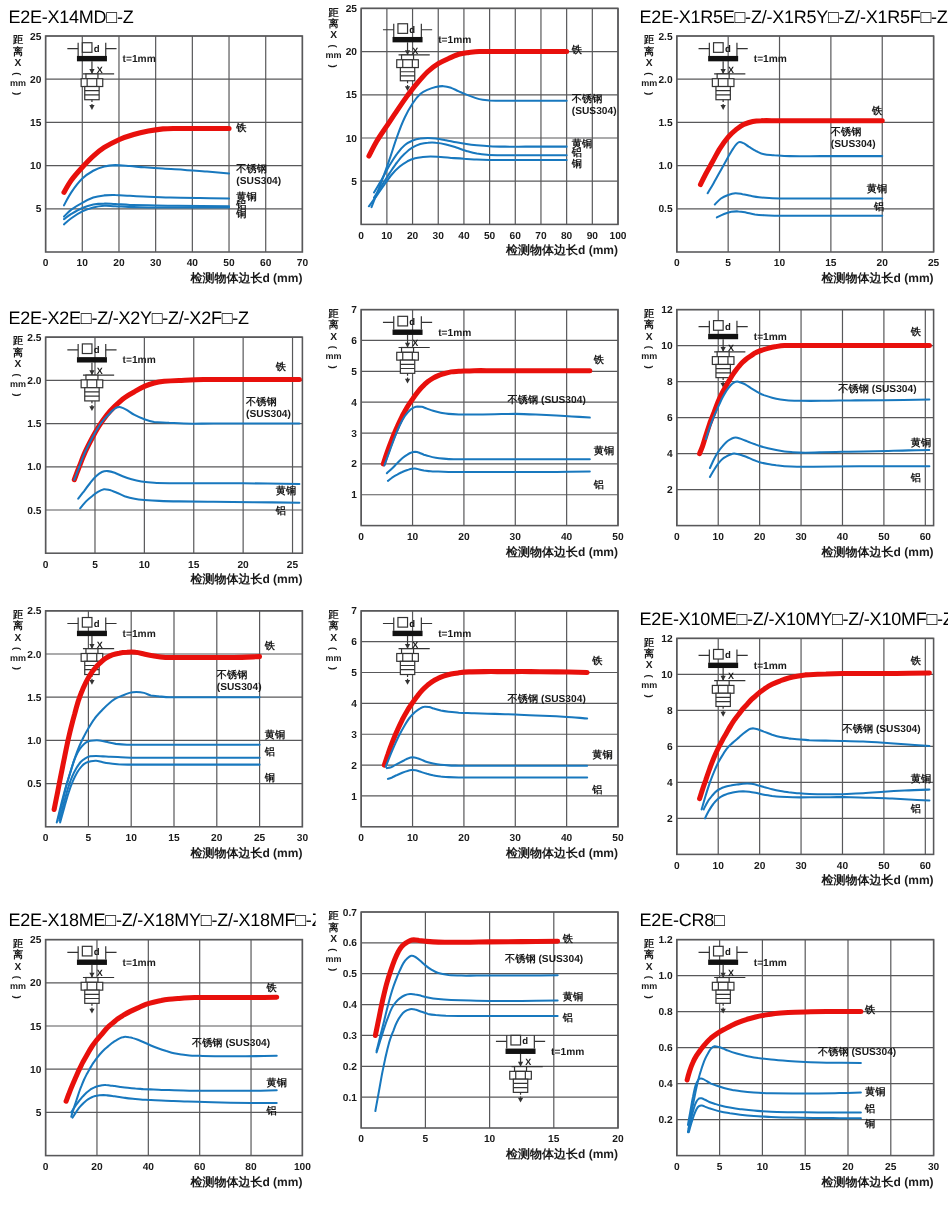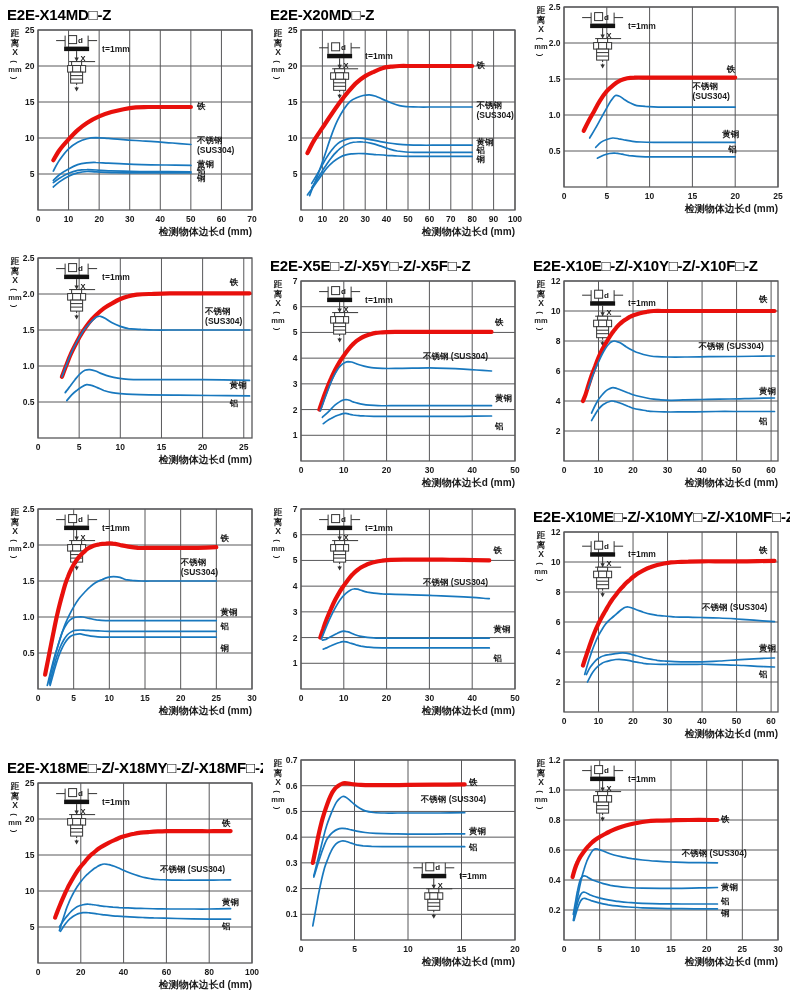--- a/index.html
+++ b/index.html
@@ -1,19 +1,19 @@
 <!DOCTYPE html>
 <html><head>
 <meta charset="utf-8">
 <style>
   html,body{margin:0;padding:0;background:#ffffff;}
   body{width:790px;font-family:"Liberation Sans","DejaVu Sans",sans-serif;color:#111;}
   .grid{display:grid;grid-template-columns:263px 263px 264px;grid-auto-rows:251px;}
   .cell{position:relative;overflow:hidden;padding:0;}
-  .chart-title{margin:6px 0 0 7px;font-size:15px;font-weight:bold;color:#000;
+  .chart-title{margin:6px 0 0 7px;font-size:15px;font-weight:normal;color:#000;
                letter-spacing:-0.2px;white-space:nowrap;}
   .chart-svg{display:block;margin-top:1px;}
 </style>
 </head>
 <body>
 
 <div class="grid">
   <div class="cell">
     <h3 class="chart-title">E2E-X14MD□-Z</h3>
     <svg class="chart-svg" width="263" height="225" viewBox="0 0 263 225">
@@ -93,21 +93,20 @@
           <text x="196.9714285714286" y="85.32" font-size="8.5" font-weight="600" text-anchor="start" fill="#1a1a1a" font-family="&quot;Liberation Sans&quot;,&quot;DejaVu Sans&quot;,sans-serif">铁</text>
           <text x="196.9714285714286" y="119.16000000000001" font-size="8.5" font-weight="600" text-anchor="start" fill="#1a1a1a" font-family="&quot;Liberation Sans&quot;,&quot;DejaVu Sans&quot;,sans-serif">不锈钢</text>
           <text x="196.9714285714286" y="129.16000000000003" font-size="8.5" font-weight="600" text-anchor="start" fill="#1a1a1a" font-family="&quot;Liberation Sans&quot;,&quot;DejaVu Sans&quot;,sans-serif">(SUS304)</text>
           <text x="196.9714285714286" y="142.92000000000002" font-size="8.5" font-weight="600" text-anchor="start" fill="#1a1a1a" font-family="&quot;Liberation Sans&quot;,&quot;DejaVu Sans&quot;,sans-serif">黄铜</text>
           <text x="196.9714285714286" y="149.4" font-size="8.5" font-weight="600" text-anchor="start" fill="#1a1a1a" font-family="&quot;Liberation Sans&quot;,&quot;DejaVu Sans&quot;,sans-serif">铝</text>
           <text x="196.9714285714286" y="156.6" font-size="8.5" font-weight="600" text-anchor="start" fill="#1a1a1a" font-family="&quot;Liberation Sans&quot;,&quot;DejaVu Sans&quot;,sans-serif">铜</text>
         </g>
       </svg>
   </div>
   <div class="cell">
-    <h3 class="chart-title">E2E-X20MD□-Z</h3>
     <svg class="chart-svg" width="263" height="225" viewBox="0 0 263 225">
         <g>
           <line x1="38" y1="6" x2="38" y2="186" stroke="#58585a" stroke-width="1"></line>
           <line x1="59.400000000000006" y1="6" x2="59.400000000000006" y2="186" stroke="#58585a" stroke-width="1"></line>
           <line x1="80.80000000000001" y1="6" x2="80.80000000000001" y2="186" stroke="#58585a" stroke-width="1"></line>
           <line x1="102.2" y1="6" x2="102.2" y2="186" stroke="#58585a" stroke-width="1"></line>
           <line x1="123.60000000000001" y1="6" x2="123.60000000000001" y2="186" stroke="#58585a" stroke-width="1"></line>
           <line x1="145" y1="6" x2="145" y2="186" stroke="#58585a" stroke-width="1"></line>
           <line x1="166.4" y1="6" x2="166.4" y2="186" stroke="#58585a" stroke-width="1"></line>
           <line x1="187.79999999999998" y1="6" x2="187.79999999999998" y2="186" stroke="#58585a" stroke-width="1"></line>
@@ -184,20 +183,21 @@
           <text x="213.48" y="43.56" font-size="8.5" font-weight="600" text-anchor="start" fill="#1a1a1a" font-family="&quot;Liberation Sans&quot;,&quot;DejaVu Sans&quot;,sans-serif">铁</text>
           <text x="213.48" y="83.88000000000001" font-size="8.5" font-weight="600" text-anchor="start" fill="#1a1a1a" font-family="&quot;Liberation Sans&quot;,&quot;DejaVu Sans&quot;,sans-serif">不锈钢</text>
           <text x="213.48" y="93.88000000000001" font-size="8.5" font-weight="600" text-anchor="start" fill="#1a1a1a" font-family="&quot;Liberation Sans&quot;,&quot;DejaVu Sans&quot;,sans-serif">(SUS304)</text>
           <text x="213.48" y="121.32" font-size="8.5" font-weight="600" text-anchor="start" fill="#1a1a1a" font-family="&quot;Liberation Sans&quot;,&quot;DejaVu Sans&quot;,sans-serif">黄铜</text>
           <text x="213.48" y="129.24" font-size="8.5" font-weight="600" text-anchor="start" fill="#1a1a1a" font-family="&quot;Liberation Sans&quot;,&quot;DejaVu Sans&quot;,sans-serif">铝</text>
           <text x="213.48" y="137.88" font-size="8.5" font-weight="600" text-anchor="start" fill="#1a1a1a" font-family="&quot;Liberation Sans&quot;,&quot;DejaVu Sans&quot;,sans-serif">铜</text>
         </g>
       </svg>
   </div>
   <div class="cell">
+    <h3 class="chart-title">E2E-X1R5E□-Z/-X1R5Y□-Z/-X1R5F□-Z</h3>
     <svg class="chart-svg" width="263" height="225" viewBox="0 0 263 225">
         <g>
           <line x1="38" y1="6" x2="38" y2="186" stroke="#58585a" stroke-width="1"></line>
           <line x1="80.80000000000001" y1="6" x2="80.80000000000001" y2="186" stroke="#58585a" stroke-width="1"></line>
           <line x1="123.60000000000001" y1="6" x2="123.60000000000001" y2="186" stroke="#58585a" stroke-width="1"></line>
           <line x1="166.4" y1="6" x2="166.4" y2="186" stroke="#58585a" stroke-width="1"></line>
           <line x1="209.20000000000002" y1="6" x2="209.20000000000002" y2="186" stroke="#58585a" stroke-width="1"></line>
           <line x1="252" y1="6" x2="252" y2="186" stroke="#58585a" stroke-width="1"></line>
           <line x1="38" y1="150" x2="252" y2="150" stroke="#58585a" stroke-width="1"></line>
           <line x1="38" y1="114" x2="252" y2="114" stroke="#58585a" stroke-width="1"></line>
@@ -262,20 +262,21 @@
         <g>
           <text x="200.64000000000001" y="70.92000000000002" font-size="8.5" font-weight="600" text-anchor="start" fill="#1a1a1a" font-family="&quot;Liberation Sans&quot;,&quot;DejaVu Sans&quot;,sans-serif">铁</text>
           <text x="166.4" y="88.20000000000002" font-size="8.5" font-weight="600" text-anchor="start" fill="#1a1a1a" font-family="&quot;Liberation Sans&quot;,&quot;DejaVu Sans&quot;,sans-serif">不锈钢</text>
           <text x="166.4" y="98.20000000000002" font-size="8.5" font-weight="600" text-anchor="start" fill="#1a1a1a" font-family="&quot;Liberation Sans&quot;,&quot;DejaVu Sans&quot;,sans-serif">(SUS304)</text>
           <text x="196.35999999999999" y="135.72" font-size="8.5" font-weight="600" text-anchor="start" fill="#1a1a1a" font-family="&quot;Liberation Sans&quot;,&quot;DejaVu Sans&quot;,sans-serif">黄铜</text>
           <text x="202.352" y="150.84" font-size="8.5" font-weight="600" text-anchor="start" fill="#1a1a1a" font-family="&quot;Liberation Sans&quot;,&quot;DejaVu Sans&quot;,sans-serif">铝</text>
         </g>
       </svg>
   </div>
   <div class="cell">
+    <h3 class="chart-title">E2E-X2E□-Z/-X2Y□-Z/-X2F□-Z</h3>
     <svg class="chart-svg" width="263" height="225" viewBox="0 0 263 225">
         <g>
           <line x1="38" y1="6" x2="38" y2="186" stroke="#58585a" stroke-width="1"></line>
           <line x1="79.15384615384616" y1="6" x2="79.15384615384616" y2="186" stroke="#58585a" stroke-width="1"></line>
           <line x1="120.3076923076923" y1="6" x2="120.3076923076923" y2="186" stroke="#58585a" stroke-width="1"></line>
           <line x1="161.46153846153845" y1="6" x2="161.46153846153845" y2="186" stroke="#58585a" stroke-width="1"></line>
           <line x1="202.6153846153846" y1="6" x2="202.6153846153846" y2="186" stroke="#58585a" stroke-width="1"></line>
           <line x1="243.76923076923077" y1="6" x2="243.76923076923077" y2="186" stroke="#58585a" stroke-width="1"></line>
           <line x1="38" y1="150" x2="252" y2="150" stroke="#58585a" stroke-width="1"></line>
           <line x1="38" y1="114" x2="252" y2="114" stroke="#58585a" stroke-width="1"></line>
@@ -340,21 +341,20 @@
         <g>
           <text x="229.77692307692308" y="33.47999999999999" font-size="8.5" font-weight="600" text-anchor="start" fill="#1a1a1a" font-family="&quot;Liberation Sans&quot;,&quot;DejaVu Sans&quot;,sans-serif">铁</text>
           <text x="205.08461538461538" y="62.28" font-size="8.5" font-weight="600" text-anchor="start" fill="#1a1a1a" font-family="&quot;Liberation Sans&quot;,&quot;DejaVu Sans&quot;,sans-serif">不锈钢</text>
           <text x="205.08461538461538" y="72.28" font-size="8.5" font-weight="600" text-anchor="start" fill="#1a1a1a" font-family="&quot;Liberation Sans&quot;,&quot;DejaVu Sans&quot;,sans-serif">(SUS304)</text>
           <text x="229.77692307692308" y="136.44" font-size="8.5" font-weight="600" text-anchor="start" fill="#1a1a1a" font-family="&quot;Liberation Sans&quot;,&quot;DejaVu Sans&quot;,sans-serif">黄铜</text>
           <text x="229.77692307692308" y="153.72" font-size="8.5" font-weight="600" text-anchor="start" fill="#1a1a1a" font-family="&quot;Liberation Sans&quot;,&quot;DejaVu Sans&quot;,sans-serif">铝</text>
         </g>
       </svg>
   </div>
   <div class="cell">
-    <h3 class="chart-title">E2E-X5E□-Z/-X5Y□-Z/-X5F□-Z</h3>
     <svg class="chart-svg" width="263" height="225" viewBox="0 0 263 225">
         <g>
           <line x1="38" y1="6" x2="38" y2="186" stroke="#58585a" stroke-width="1"></line>
           <line x1="80.80000000000001" y1="6" x2="80.80000000000001" y2="186" stroke="#58585a" stroke-width="1"></line>
           <line x1="123.60000000000001" y1="6" x2="123.60000000000001" y2="186" stroke="#58585a" stroke-width="1"></line>
           <line x1="166.4" y1="6" x2="166.4" y2="186" stroke="#58585a" stroke-width="1"></line>
           <line x1="209.20000000000002" y1="6" x2="209.20000000000002" y2="186" stroke="#58585a" stroke-width="1"></line>
           <line x1="252" y1="6" x2="252" y2="186" stroke="#58585a" stroke-width="1"></line>
           <line x1="38" y1="160.28571428571428" x2="252" y2="160.28571428571428" stroke="#58585a" stroke-width="1"></line>
           <line x1="38" y1="134.57142857142858" x2="252" y2="134.57142857142858" stroke="#58585a" stroke-width="1"></line>
@@ -422,21 +422,20 @@
         </g>
         <g>
           <text x="231.884" y="50.14285714285714" font-size="8.5" font-weight="600" text-anchor="start" fill="#1a1a1a" font-family="&quot;Liberation Sans&quot;,&quot;DejaVu Sans&quot;,sans-serif">铁</text>
           <text x="159.98" y="83.57142857142858" font-size="8.5" font-weight="600" text-anchor="start" fill="#1a1a1a" font-family="&quot;Liberation Sans&quot;,&quot;DejaVu Sans&quot;,sans-serif">不锈钢 (SUS304)</text>
           <text x="231.884" y="126" font-size="8.5" font-weight="600" text-anchor="start" fill="#1a1a1a" font-family="&quot;Liberation Sans&quot;,&quot;DejaVu Sans&quot;,sans-serif">黄铜</text>
           <text x="231.884" y="154.28571428571428" font-size="8.5" font-weight="600" text-anchor="start" fill="#1a1a1a" font-family="&quot;Liberation Sans&quot;,&quot;DejaVu Sans&quot;,sans-serif">铝</text>
         </g>
       </svg>
   </div>
   <div class="cell">
-    <h3 class="chart-title">E2E-X10E□-Z/-X10Y□-Z/-X10F□-Z</h3>
     <svg class="chart-svg" width="263" height="225" viewBox="0 0 263 225">
         <g>
           <line x1="38" y1="6" x2="38" y2="186" stroke="#58585a" stroke-width="1"></line>
           <line x1="72.51612903225806" y1="6" x2="72.51612903225806" y2="186" stroke="#58585a" stroke-width="1"></line>
           <line x1="107.03225806451613" y1="6" x2="107.03225806451613" y2="186" stroke="#58585a" stroke-width="1"></line>
           <line x1="141.5483870967742" y1="6" x2="141.5483870967742" y2="186" stroke="#58585a" stroke-width="1"></line>
           <line x1="176.06451612903226" y1="6" x2="176.06451612903226" y2="186" stroke="#58585a" stroke-width="1"></line>
           <line x1="210.5806451612903" y1="6" x2="210.5806451612903" y2="186" stroke="#58585a" stroke-width="1"></line>
           <line x1="245.09677419354838" y1="6" x2="245.09677419354838" y2="186" stroke="#58585a" stroke-width="1"></line>
           <line x1="38" y1="156" x2="252" y2="156" stroke="#58585a" stroke-width="1"></line>
@@ -906,20 +905,21 @@
         </g>
         <g>
           <text x="205.98999999999998" y="30.857142857142833" font-size="8.5" font-weight="600" text-anchor="start" fill="#1a1a1a" font-family="&quot;Liberation Sans&quot;,&quot;DejaVu Sans&quot;,sans-serif">铁</text>
           <text x="157.83999999999997" y="47.571428571428555" font-size="8.5" font-weight="600" text-anchor="start" fill="#1a1a1a" font-family="&quot;Liberation Sans&quot;,&quot;DejaVu Sans&quot;,sans-serif">不锈钢 (SUS304)</text>
           <text x="205.98999999999998" y="79.71428571428571" font-size="8.5" font-weight="600" text-anchor="start" fill="#1a1a1a" font-family="&quot;Liberation Sans&quot;,&quot;DejaVu Sans&quot;,sans-serif">黄铜</text>
           <text x="205.98999999999998" y="96.42857142857142" font-size="8.5" font-weight="600" text-anchor="start" fill="#1a1a1a" font-family="&quot;Liberation Sans&quot;,&quot;DejaVu Sans&quot;,sans-serif">铝</text>
         </g>
       </svg>
   </div>
   <div class="cell">
+    <h3 class="chart-title">E2E-CR8□</h3>
     <svg class="chart-svg" width="263" height="225" viewBox="0 0 263 225">
         <g>
           <line x1="38" y1="6" x2="38" y2="186" stroke="#58585a" stroke-width="1"></line>
           <line x1="73.66666666666666" y1="6" x2="73.66666666666666" y2="186" stroke="#58585a" stroke-width="1"></line>
           <line x1="109.33333333333333" y1="6" x2="109.33333333333333" y2="186" stroke="#58585a" stroke-width="1"></line>
           <line x1="145" y1="6" x2="145" y2="186" stroke="#58585a" stroke-width="1"></line>
           <line x1="180.66666666666666" y1="6" x2="180.66666666666666" y2="186" stroke="#58585a" stroke-width="1"></line>
           <line x1="216.33333333333334" y1="6" x2="216.33333333333334" y2="186" stroke="#58585a" stroke-width="1"></line>
           <line x1="252" y1="6" x2="252" y2="186" stroke="#58585a" stroke-width="1"></line>
           <line x1="38" y1="156" x2="252" y2="156" stroke="#58585a" stroke-width="1"></line>

